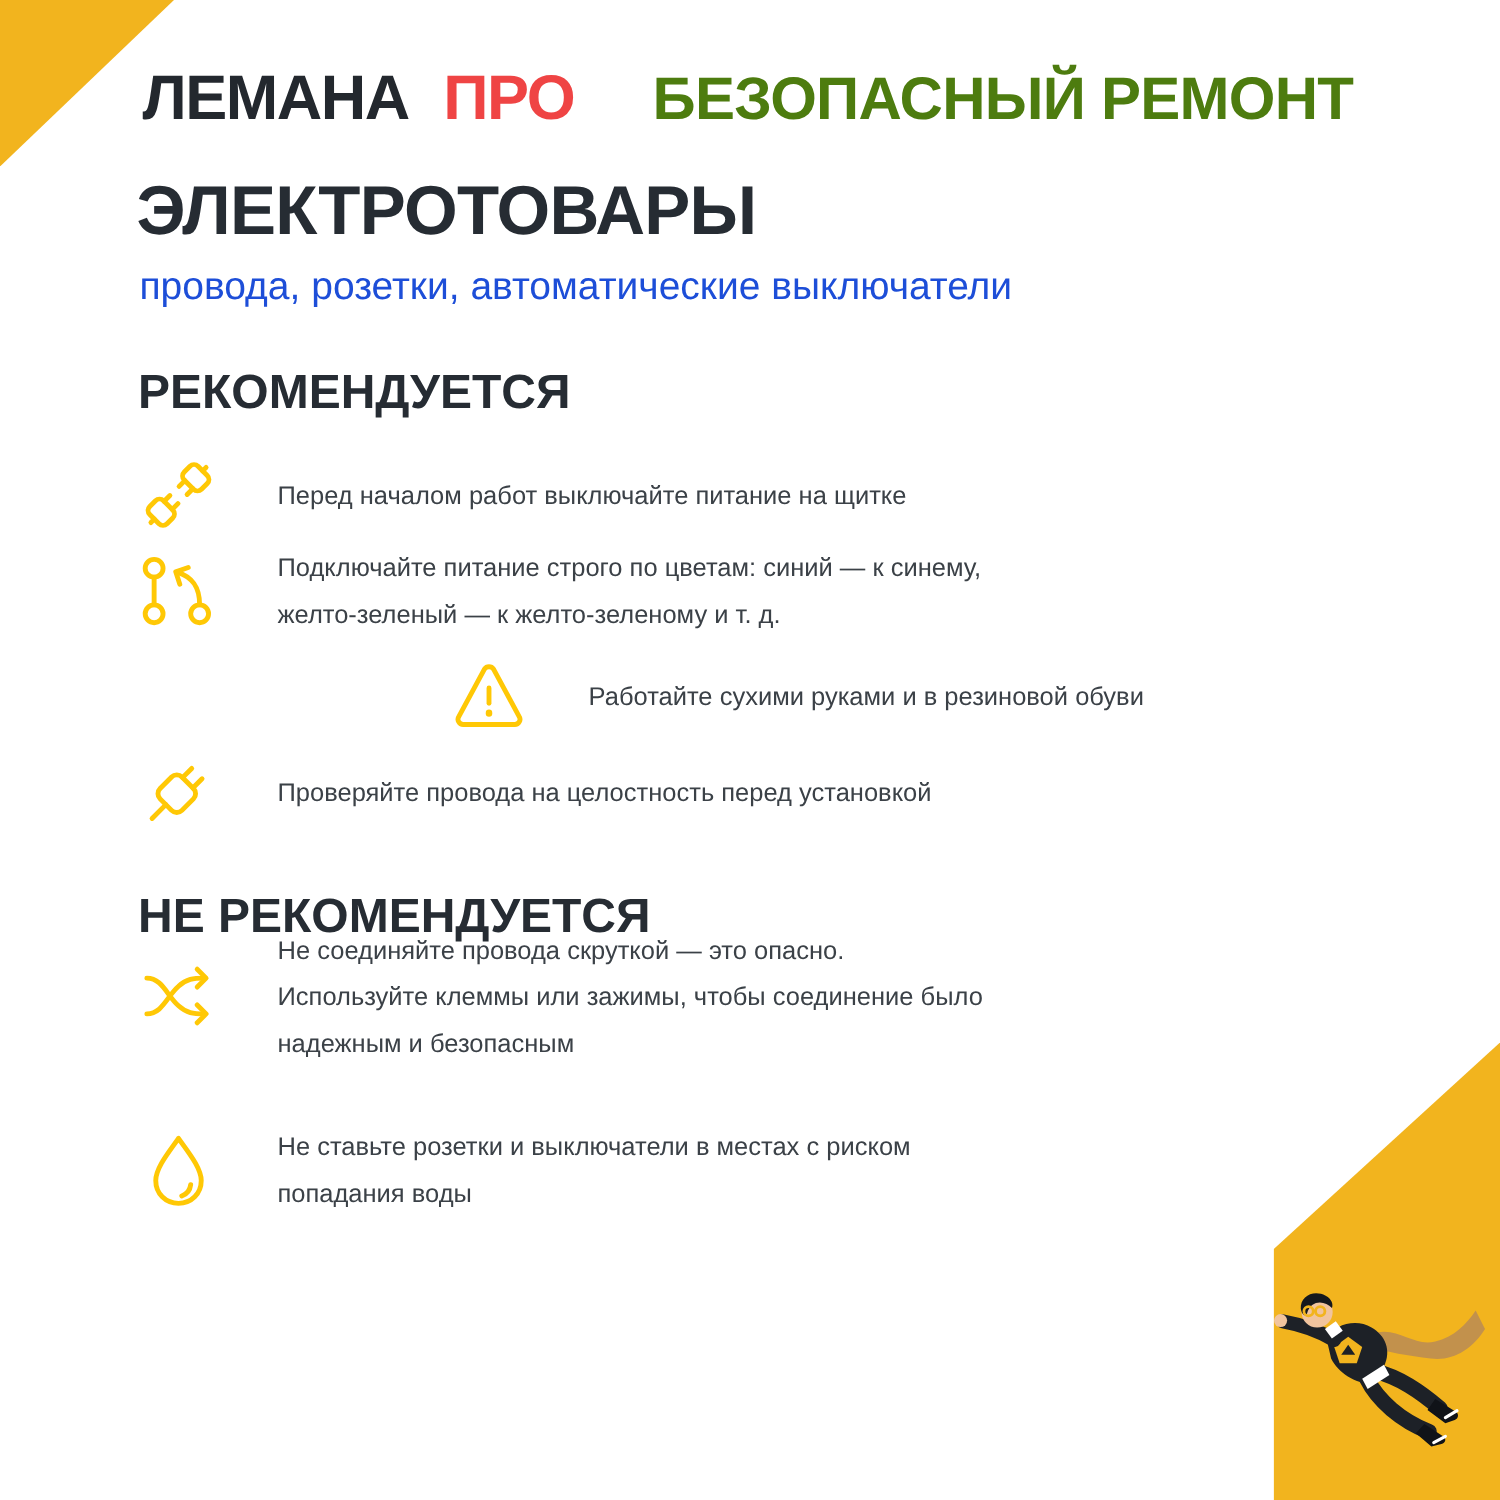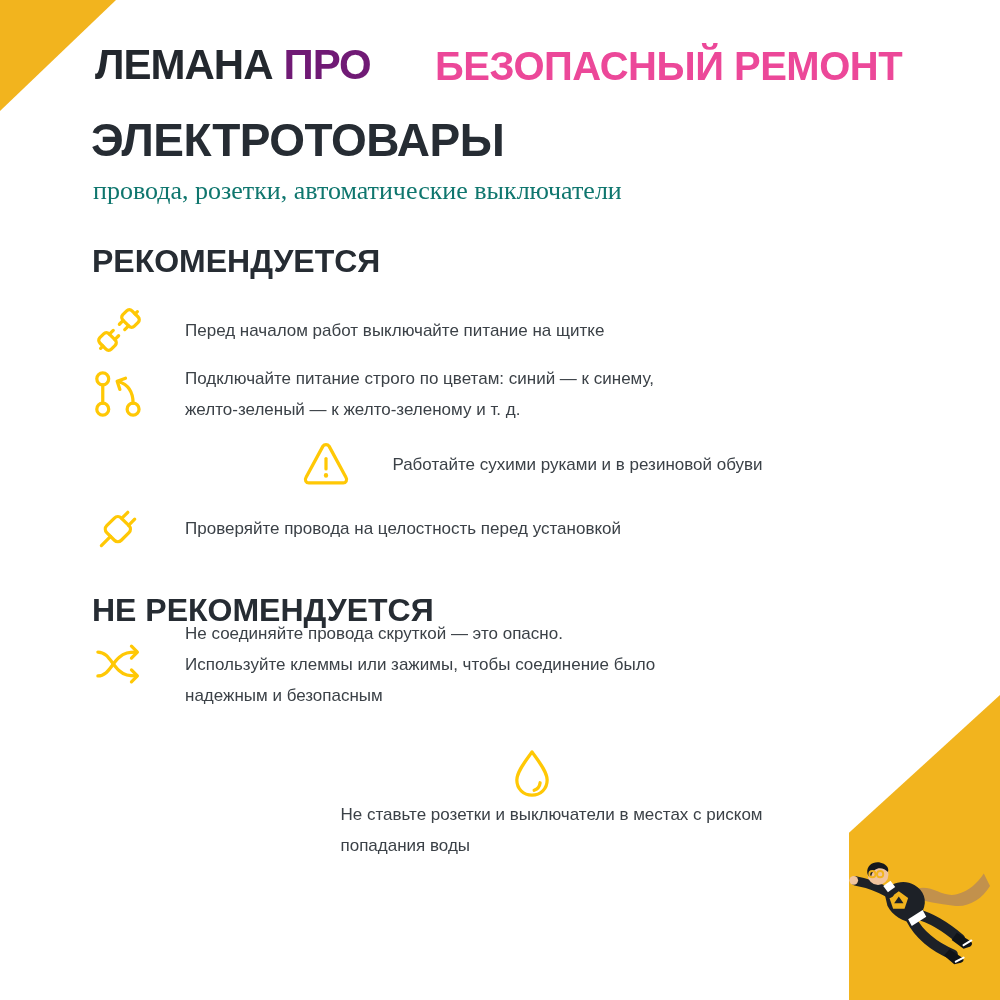--- a/index.html
+++ b/index.html
@@ -12,39 +12,39 @@
     position:absolute;left:0;top:0;width:116px;height:111px;background:#F2B41E;
     clip-path:polygon(0 0,100% 0,0 100%);
   }
   .corner-br{
     position:absolute;left:849px;top:695px;width:151px;height:305px;background:#F2B41E;
     clip-path:polygon(100% 0,0 45.2%,0 100%,100% 100%);
   }
   .mascot{position:absolute;left:845px;top:856px;width:147px;height:114px;}
   
   .logo{position:absolute;left:95px;top:44px;font-size:42px;font-weight:700;letter-spacing:-1px;line-height:1;color:#23282E;white-space:nowrap;}
-  .logo .accent{color:#701a75;margin-left:11px;}
-  .header-title{position:absolute;left:435px;top:46px;font-size:40px;font-weight:700;letter-spacing:-0.5px;line-height:1;color:#ec4899;white-space:nowrap;}
+  .logo .accent{color:#ef4444;margin-left:23px;}
+  .header-title{position:absolute;left:435px;top:46px;font-size:40px;font-weight:700;letter-spacing:-0.5px;line-height:1;color:#4d7c0f;white-space:nowrap;}
   
   .h1{position:absolute;left:91px;top:117px;font-size:46px;font-weight:700;letter-spacing:-0.5px;line-height:1;color:#262C33;white-space:nowrap;}
-  .subtitle{position:absolute;left:93px;top:175px;font-size:26px;font-weight:400;line-height:1.2;color:#0f766e;white-space:nowrap;font-family:Liberation Serif, serif;}
+  .subtitle{position:absolute;left:93px;top:175px;font-size:26px;font-weight:400;line-height:1.2;color:#1d4ed8;white-space:nowrap;}
   .h2{position:absolute;left:92px;font-size:32px;font-weight:700;line-height:1;color:#262C33;white-space:nowrap;}
   .h2.rec{top:245px;}
   .h2.nrec{top:594px;}
   
   .row{position:absolute;left:93px;right:30px;display:flex;align-items:center;}
   .row .icon{flex:0 0 52px;width:52px;height:52px;}
   .row .icon svg{width:52px;height:52px;overflow:visible;display:block;}
   .itext{margin:0 0 0 40px;font-size:17px;line-height:31px;color:#3B4147;white-space:pre-line;}
   .r1{top:301px;height:58px;}
   .r2{top:361px;height:66px;}
   .r3{top:435px;height:58px;justify-content:center;}
   .r4{top:497px;height:62px;}
   .r5{top:618px;height:92px;}
-  .r6{top:747px;height:66px;flex-direction:column;}
+  .r6{top:747px;height:66px;}
   .ic{stroke:#FFC805;stroke-width:3;fill:none;stroke-linecap:round;stroke-linejoin:round;}
 </style>
 </head>
 <body>
 
 <div class="page">
 
   <div class="corner-tl"></div>
 
   <div class="logo">

